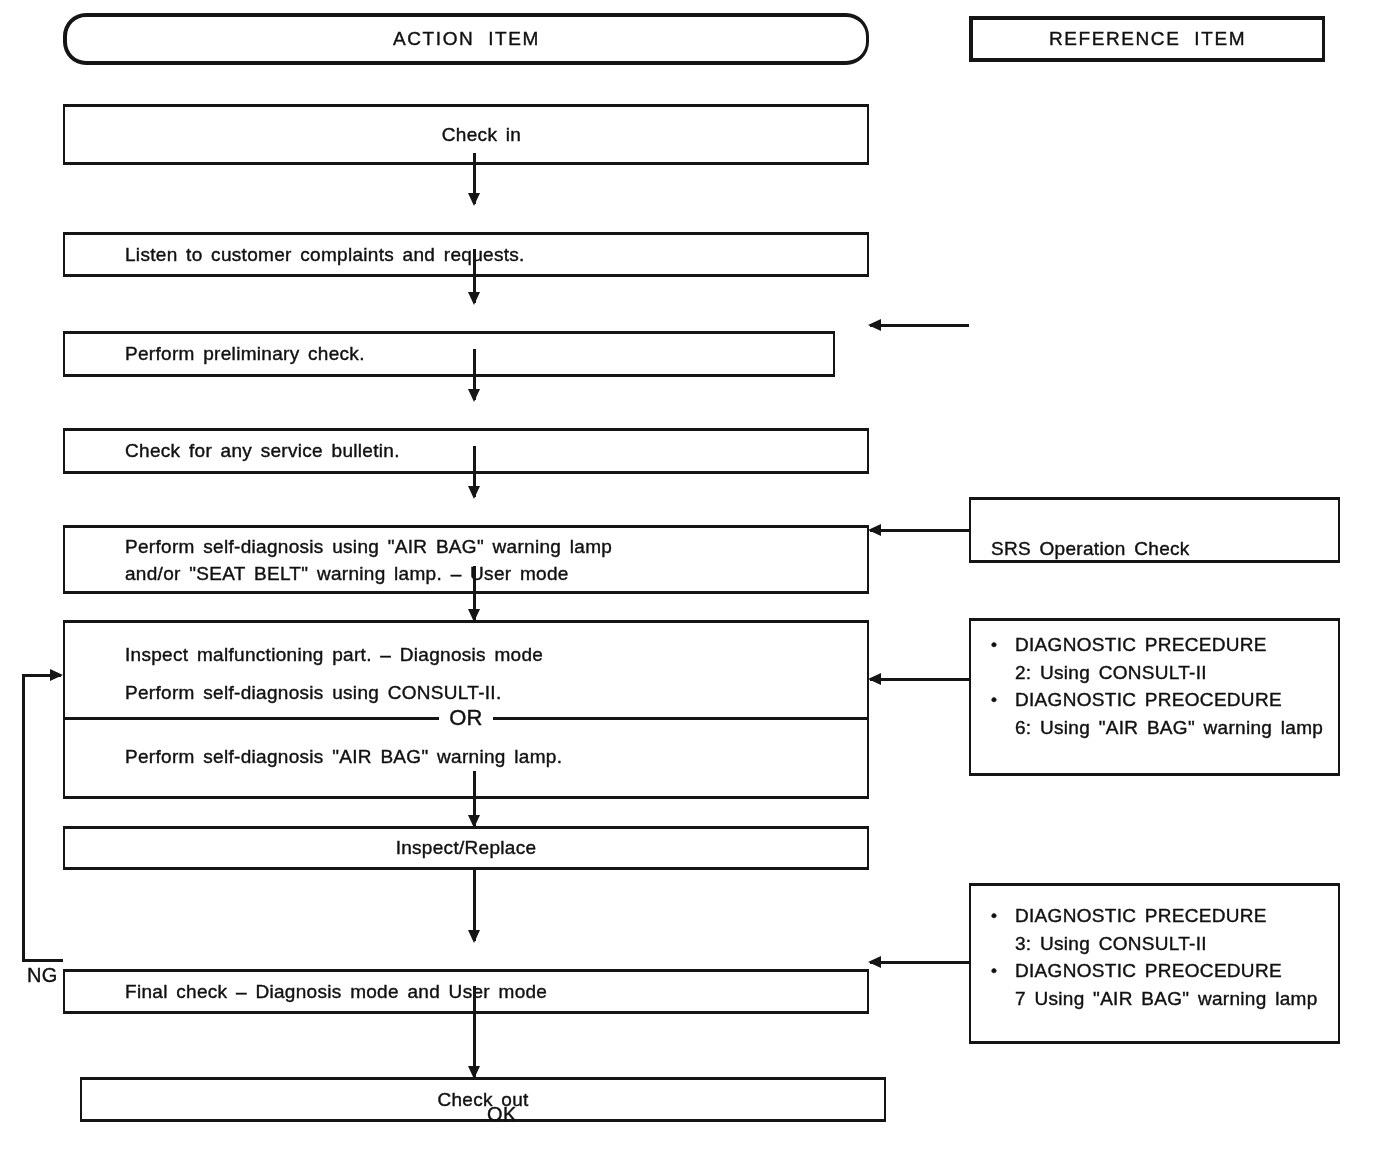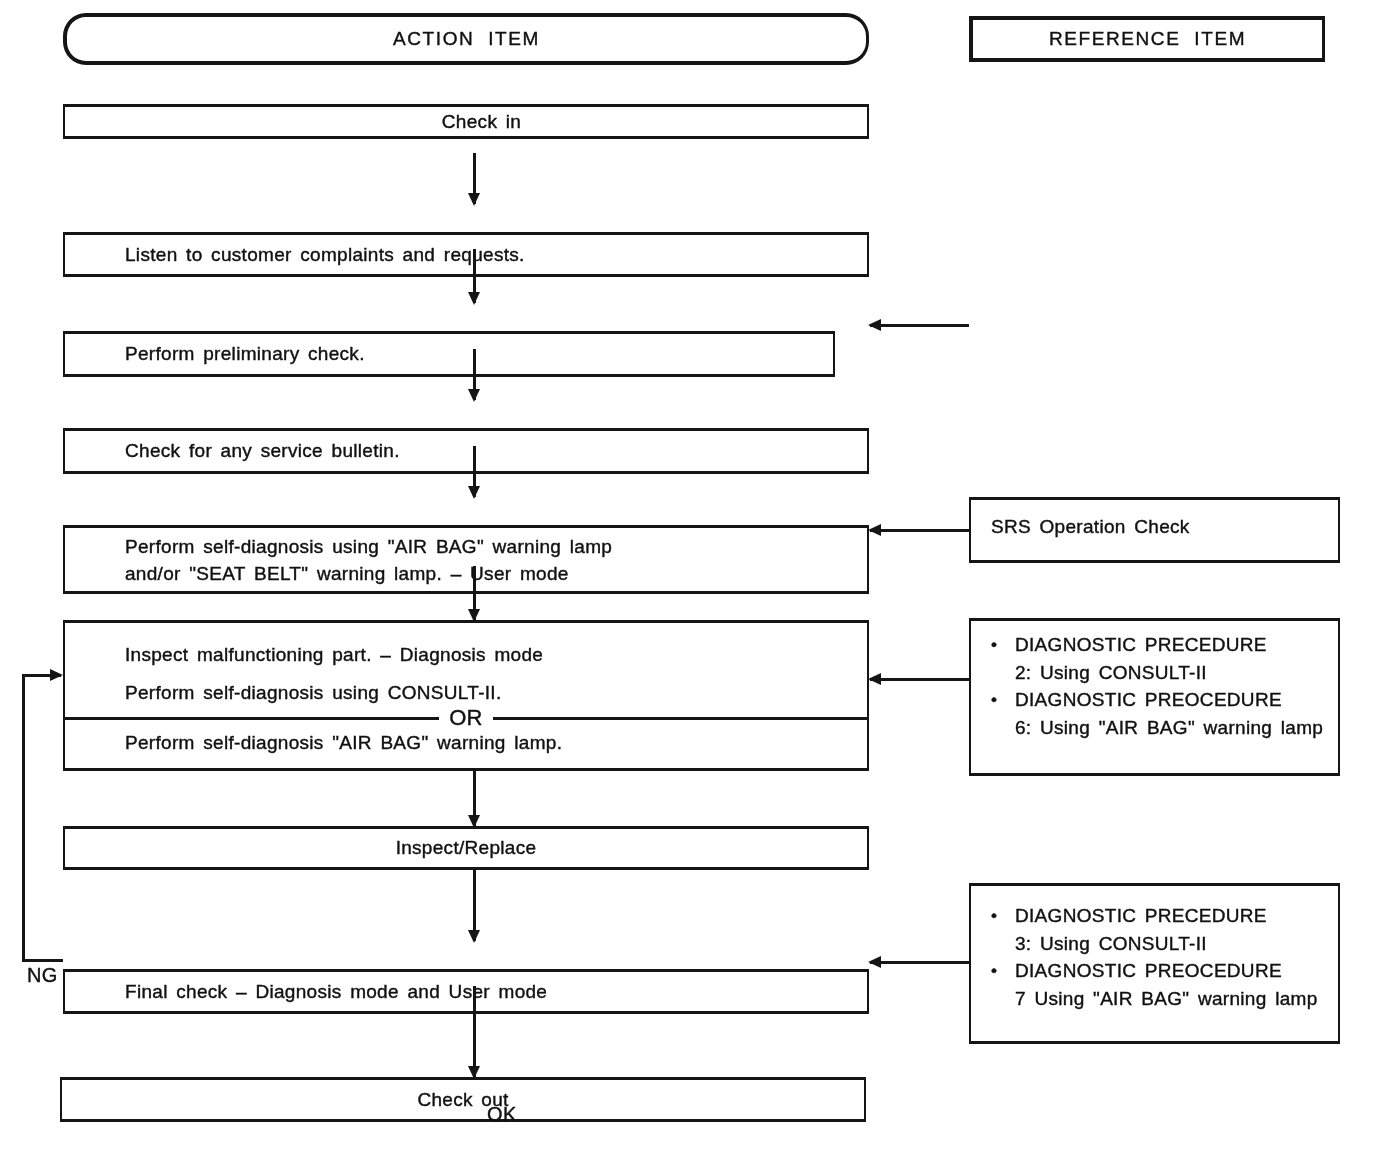--- a/index.html
+++ b/index.html
@@ -63,42 +63,42 @@
 
 <div id="canvas">
 
   <div class="box hdr" style="left:63px;top:13px;width:806px;height:52px;border-radius:23px;">
     <span>ACTION ITEM</span>
   </div>
   <div class="box hdr" style="left:969px;top:16px;width:356px;height:46px;">
     <span>REFERENCE ITEM</span>
   </div>
 
-  <div class="box center" style="left:63px;top:104px;width:806px;height:35px;padding-left:31px;">
+  <div class="box center" style="left:63px;top:104px;width:806px;height:61px;padding-left:31px;">
     <span>Check in</span>
   </div>
 
   <div class="box padL" style="left:63px;top:204px;width:806px;height:45px;">
     <span>Listen to customer complaints and requests.</span>
   </div>
 
   <div class="box padL" style="left:63px;top:303px;width:772px;height:46px;">
     <span>Perform preliminary check.</span>
   </div>
 
   <div class="box padL" style="left:63px;top:400px;width:806px;height:46px;">
     <span>Check for any service bulletin.</span>
   </div>
 
   <div class="box padL twolines" style="left:63px;top:497px;width:806px;height:69px;">
     <span>Perform self-diagnosis using "AIR BAG" warning lamp</span>
     <span>and/or "SEAT BELT" warning lamp. – User mode</span>
   </div>
 
-  <div class="box combined" style="left:63px;top:620px;width:806px;height:151px;">
+  <div class="box combined" style="left:63px;top:620px;width:806px;height:179px;">
     <div class="comb-top">
       <span class="l1">Inspect malfunctioning part. – Diagnosis mode</span>
       <span>Perform self-diagnosis using CONSULT-II.</span>
     </div>
     <div class="or-row">
       <span class="rule"></span>
       <span class="or-txt">OR</span>
       <span class="rule"></span>
     </div>
     <div class="comb-bot">
@@ -107,26 +107,26 @@
   </div>
 
   <div class="box center" style="left:63px;top:826px;width:806px;height:44px;">
     <span>Inspect/Replace</span>
   </div>
 
   <div class="box padL" style="left:63px;top:941px;width:806px;height:45px;">
     <span>Final check – Diagnosis mode and User mode</span>
   </div>
 
-  <div class="box center" style="left:60px;top:1077px;width:806px;height:45px;">
+  <div class="box center" style="left:80px;top:1077px;width:806px;height:45px;">
     <span>Check out</span>
   </div>
 
 
-  <div class="box padR" style="left:969px;top:497px;width:371px;height:66px;align-items:flex-start;padding-top:16px;">
+  <div class="box padR" style="left:969px;top:497px;width:371px;height:66px;align-items:flex-end;padding-top:16px;">
     <span>SRS Operation Check</span>
   </div>
 
   <div class="box bullets" style="left:969px;top:618px;width:371px;height:158px;">
     <div class="bullet-item">
       <span class="bullet-dot">•</span>
       <span class="bullet-text"><span>DIAGNOSTIC PRECEDURE</span><br>
       <span>2: Using CONSULT-II</span></span>
     </div>
     <div class="bullet-item">

